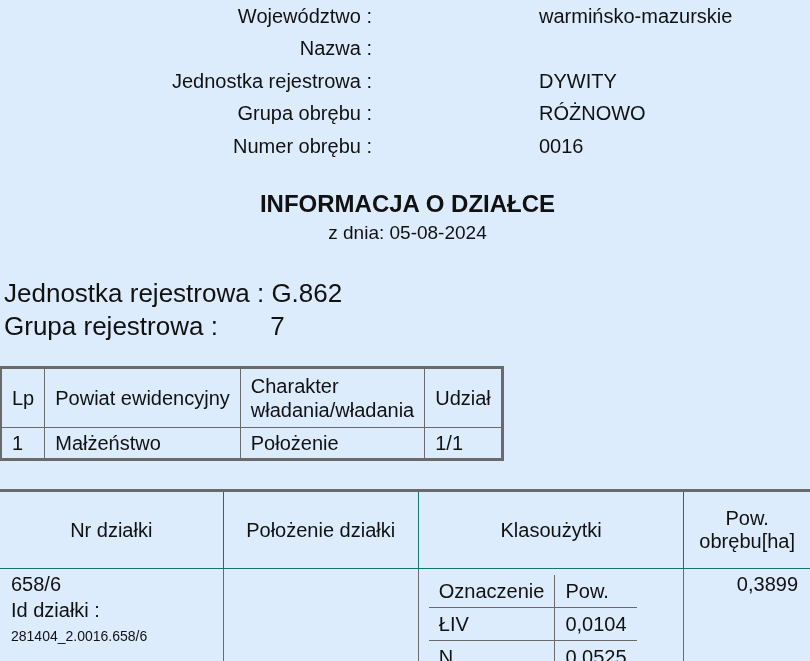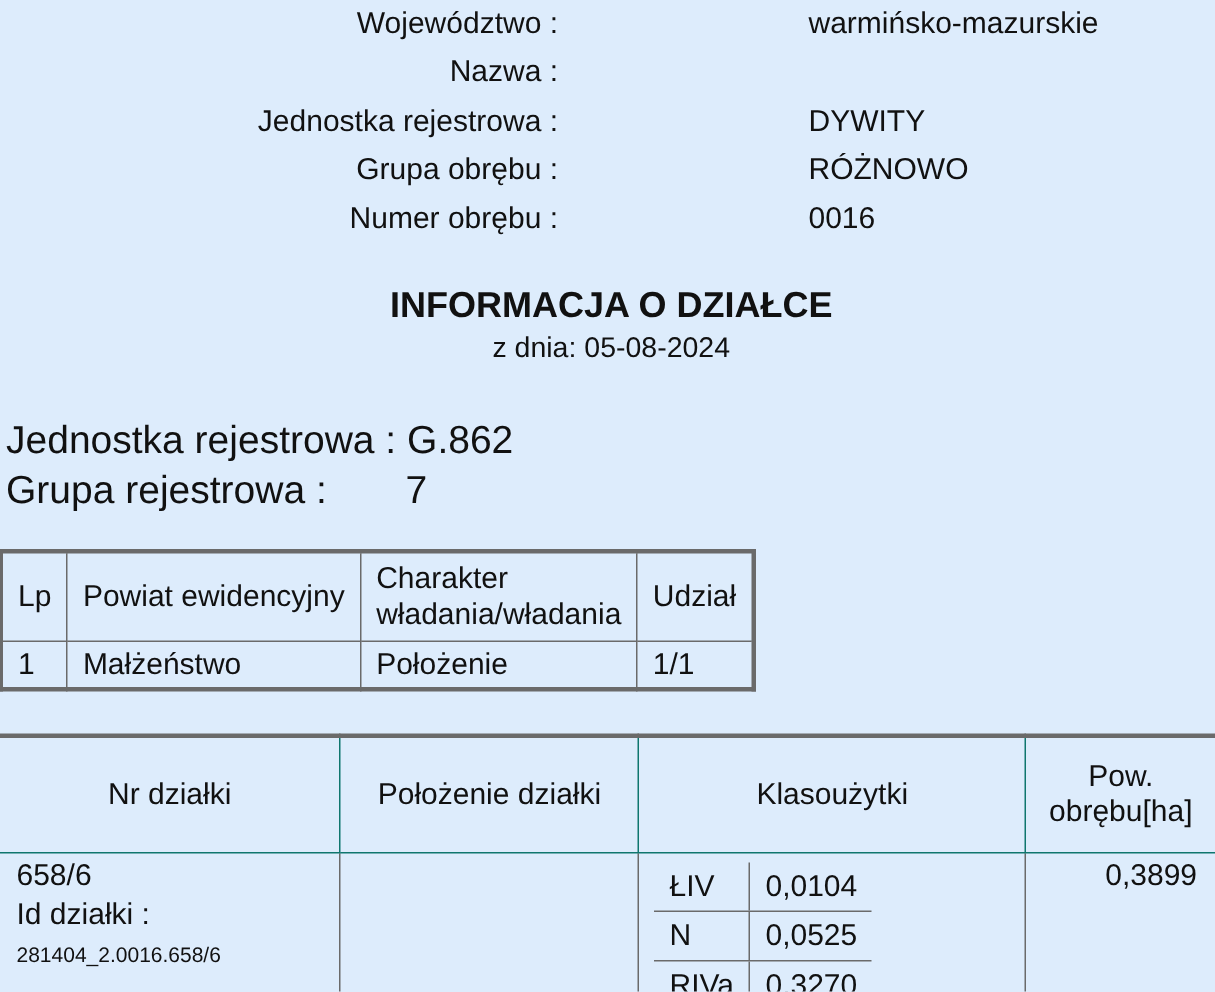--- a/index.html
+++ b/index.html
@@ -96,20 +96,24 @@
   <tr>
     <td class="b" style="padding:2px 0 0 11px;font-size:20px;line-height:26px">
       <div>658/6</div>
       <div>Id działki :</div>
       <div style="font-size:14px">281404_2.0016.658/6</div>
     </td>
     <td class="b"></td>
     <td class="b">
       <table class="cls">
         <tbody>
+              <tr>
+          <td style="width:104px">Oznaczenie</td>
+          <td style="width:56px">Pow.</td>
+        </tr>
         <tr>
           <td>ŁIV</td>
           <td>0,0104</td>
         </tr>
         <tr>
           <td>N</td>
           <td>0,0525</td>
         </tr>
         <tr>
           <td>RIVa</td>

